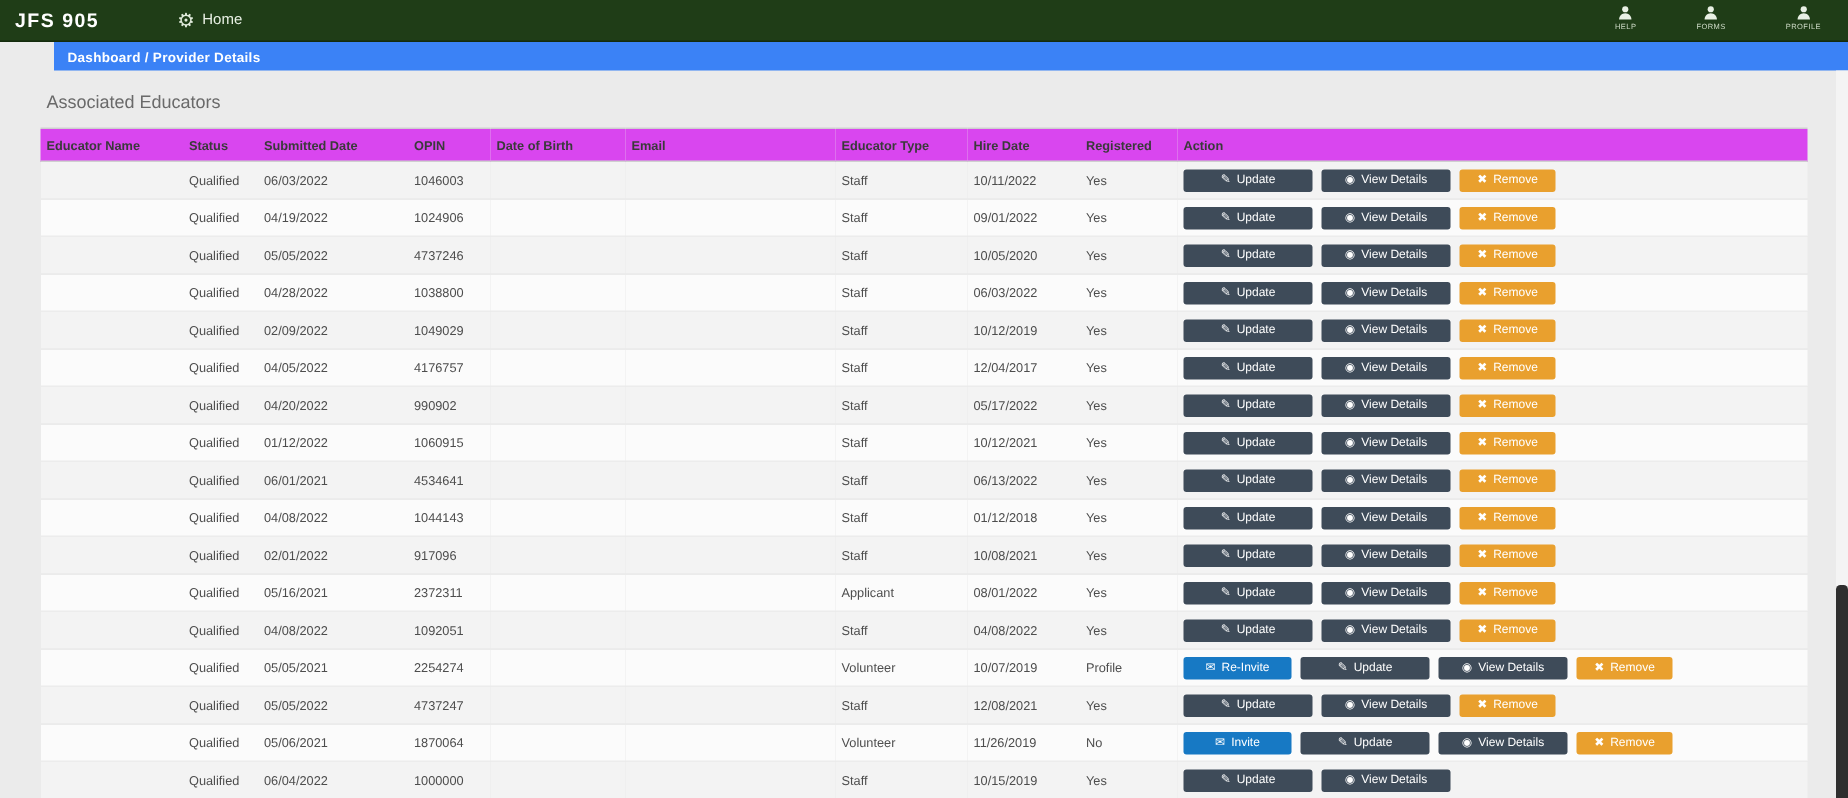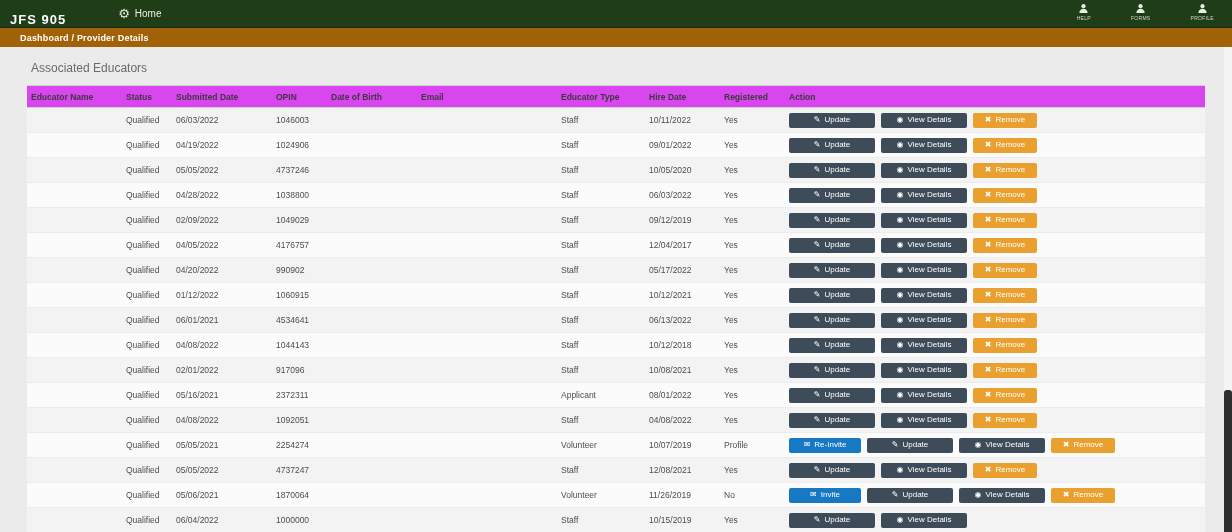--- a/index.html
+++ b/index.html
@@ -1,33 +1,33 @@
 <!DOCTYPE html>
 <html><head>
 <meta charset="utf-8">
 <style>
   * { margin:0; padding:0; box-sizing:border-box; }
   html,body { width:1232px; height:532px; overflow:hidden; }
   body { font-family:"Liberation Sans","DejaVu Sans",sans-serif; background:#ebebeb; position:relative; }
 
   
   .topbar {
-    height:28px; background:#1f3d17; display:flex; 
-    padding:12px 10px; color:#fff; position:relative; border-bottom:1px solid #142b0d;
+    height:28px; background:#1f3d17; display:flex; align-items:center;
+    padding:0 10px; color:#fff; position:relative; border-bottom:1px solid #142b0d;
   }
   .logo { font-weight:bold; font-size:13px; letter-spacing:1px; color:#ffffff; cursor:pointer; }
   .nav-home { display:flex; align-items:center; gap:5px; margin-left:52px; font-size:10px; color:#e8f0e4; cursor:pointer; }
   .gear { font-size:13px; color:#dfe9da; line-height:1; }
   .top-icons { position:absolute; right:18px; top:3px; display:flex; gap:40px; }
   .top-icon { display:flex; flex-direction:column; align-items:center; gap:1px; cursor:pointer; }
   .top-icon svg { width:11px; height:11px; fill:#e8f0e4; }
   .top-icon .lbl { font-size:5px; color:#cfdcc8; letter-spacing:.3px; text-transform:uppercase; }
 
   
-  .crumbbar { height:19px; background:#a16207; display:flex; align-items:center; padding:0 20px; }
+  .crumbbar { height:19px; background:#3b82f6; display:flex; align-items:center; padding:0 9px;margin-left:36px; }
   .crumb { color:#ffffff; font-size:9px; font-weight:bold; letter-spacing:.2px; cursor:pointer; }
 
   
   main { padding:10px 27px 0 27px; }
   .page-title { font-size:12px; font-weight:normal; color:#6a6a6a; margin:4px 0 10px 4px; }
 
   table { border-collapse:collapse; table-layout:fixed; width:1178px; font-size:8.5px; color:#4d4d4d; }
   thead td { background:#d946ef; color:#3a3a3a; font-weight:bold; height:22px; padding:0 4px;
              border-top:1px solid #cfcfcf; border-bottom:1px solid #cfcfcf; }
   tbody td { height:25px; padding:0 4px; white-space:nowrap; overflow:hidden; }
@@ -228,21 +228,21 @@
           </td>
         </tr>
         <tr>
           <td></td>
           <td>Qualified</td>
           <td>02/09/2022</td>
           <td>1049029</td>
           <td></td>
           <td></td>
           <td>Staff</td>
-          <td>09/12/2019</td>
+          <td>10/12/2019</td>
           <td>Yes</td>
           <td>
             <div class="actions">
               <button class="btn btn-dark">
                 <span class="ic">✎</span>
                 <span>Update</span>
               </button>
               <button class="btn btn-dark">
                 <span class="ic">◉</span>
                 <span>View Details</span>
@@ -363,21 +363,21 @@
           </td>
         </tr>
         <tr>
           <td></td>
           <td>Qualified</td>
           <td>04/08/2022</td>
           <td>1044143</td>
           <td></td>
           <td></td>
           <td>Staff</td>
-          <td>10/12/2018</td>
+          <td>01/12/2018</td>
           <td>Yes</td>
           <td>
             <div class="actions">
               <button class="btn btn-dark">
                 <span class="ic">✎</span>
                 <span>Update</span>
               </button>
               <button class="btn btn-dark">
                 <span class="ic">◉</span>
                 <span>View Details</span>

